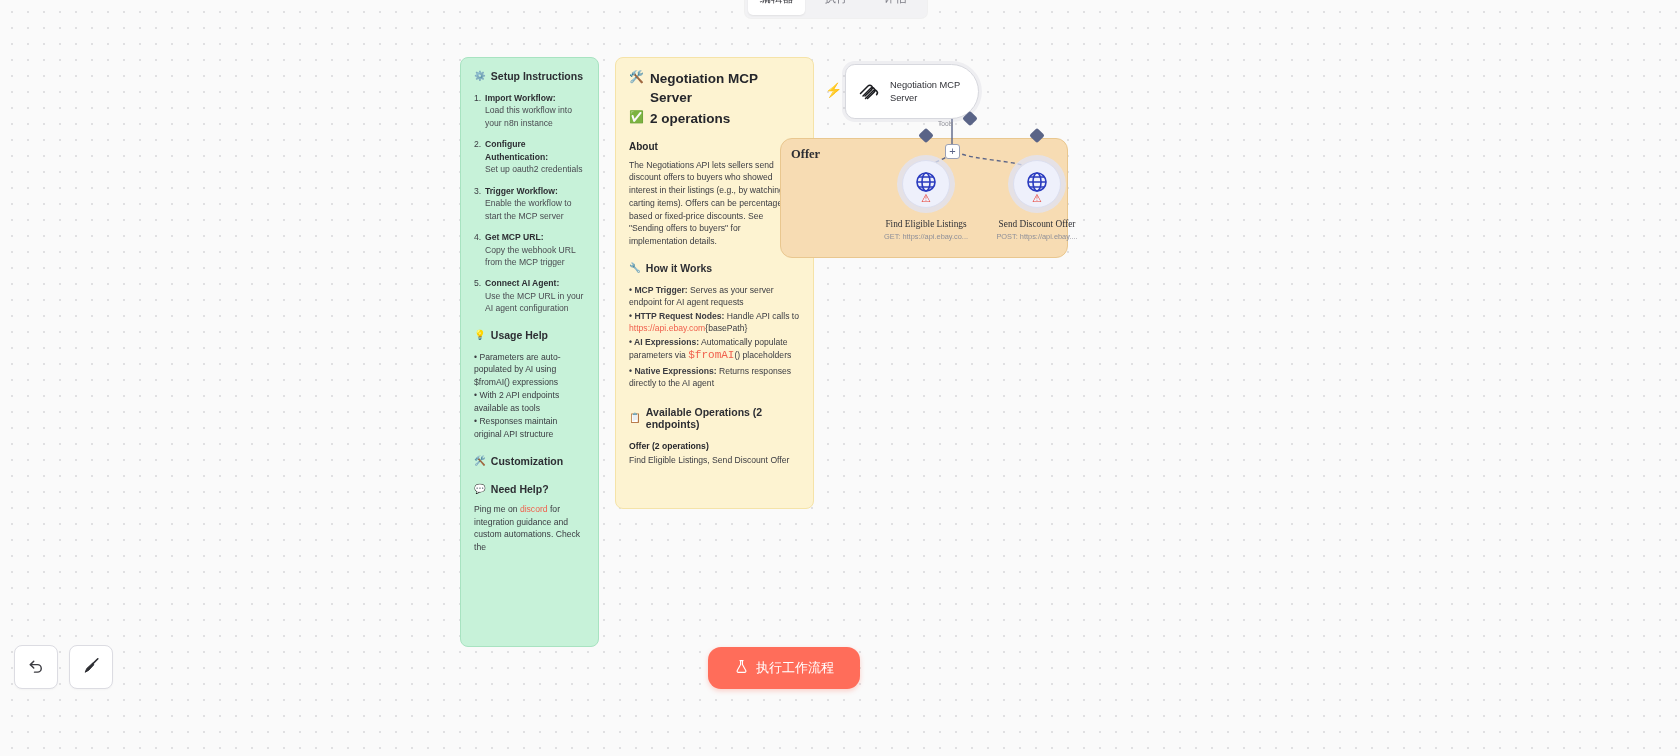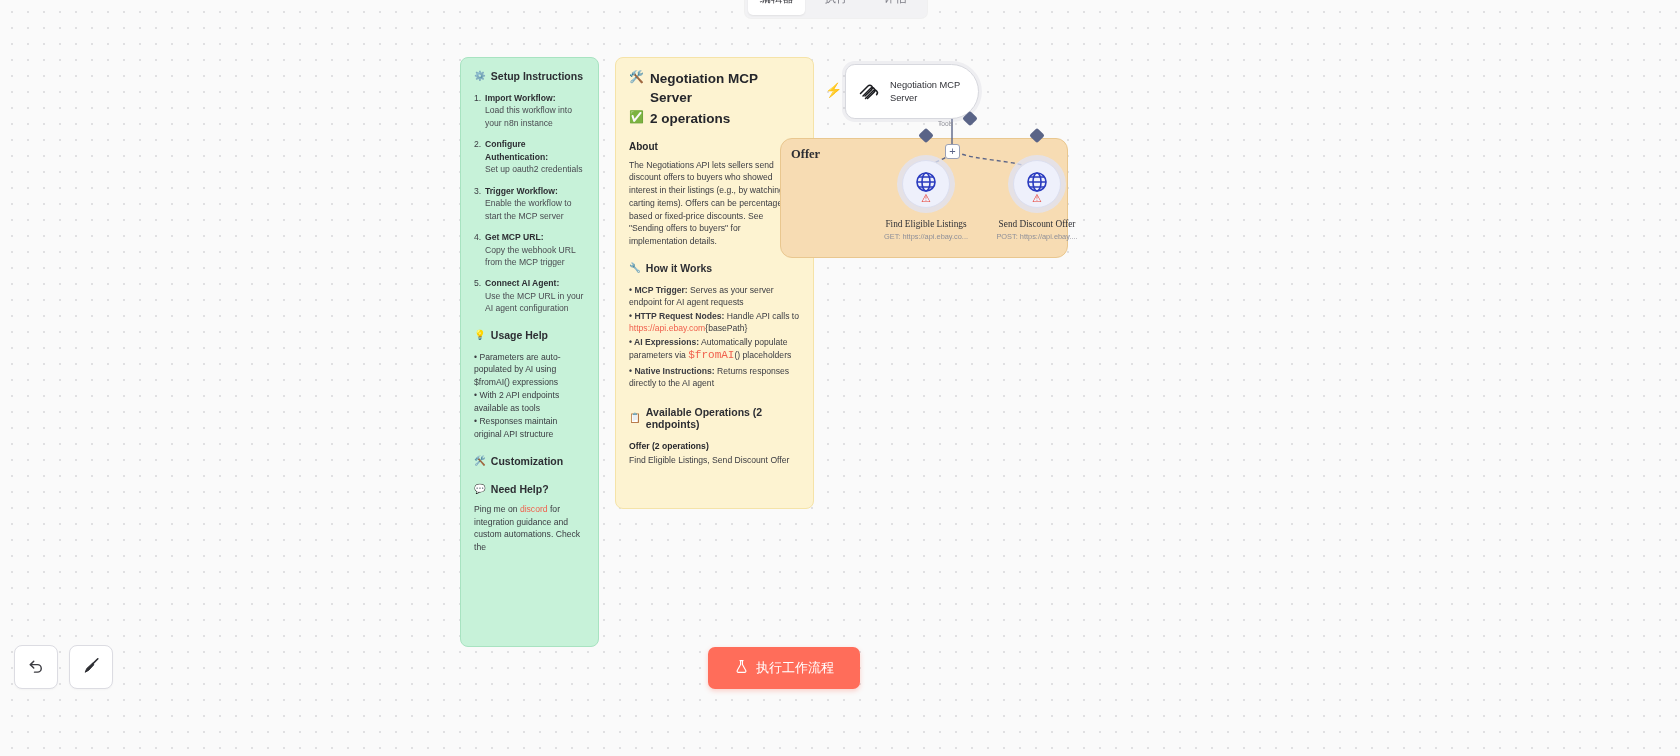--- a/index.html
+++ b/index.html
@@ -169,21 +169,21 @@
     display: flex; align-items: center; justify-content: center;
     color: #3c3c42;
     box-shadow: 0 1px 2px rgba(0,0,0,0.03);
   }
 
   
   .exec-btn {
     position: absolute; left: 708px; top: 647px;
     width: 152px; height: 42px;
     background: #ff6d5a;
-    border: none; border-radius: 7px;
+    border: none; border-radius: 13px;
     color: #fff; font-size: 13px;
     display: flex; align-items: center; justify-content: center; gap: 7px;
     box-shadow: 0 2px 5px rgba(255,109,90,0.3);
     cursor: pointer;
     font-family: "Liberation Sans", sans-serif;
   }
 </style>
 </head>
 <body>
 
@@ -274,21 +274,21 @@
 
     <h3 style="margin-top:14px">
       <span class="emoji">🔧</span>
       <span>How it Works</span>
     </h3>
 
     <div class="bullets">
       <p><b>• MCP Trigger:</b><span> Serves as your server endpoint for AI agent requests</span></p>
       <p><b>• HTTP Request Nodes:</b><span> Handle API calls to </span><a class="lnk" href="#">https://api.ebay.com</a><span>{basePath}</span></p>
       <p><b>• AI Expressions:</b><span> Automatically populate parameters via </span><code class="inline">$fromAI</code><span>() placeholders</span></p>
-      <p><b>• Native Instructions:</b><span> Returns responses directly to the AI agent</span></p>
+      <p><b>• Native Expressions:</b><span> Returns responses directly to the AI agent</span></p>
     </div>
 
     <h3 style="margin-top:16px">
       <span class="emoji">📋</span>
       <span>Available Operations (2 endpoints)</span>
     </h3>
     <p class="para" style="margin-bottom:1px"><b>Offer (2 operations)</b></p>
     <p class="para">Find Eligible Listings, Send Discount Offer</p>
   </div>
 

